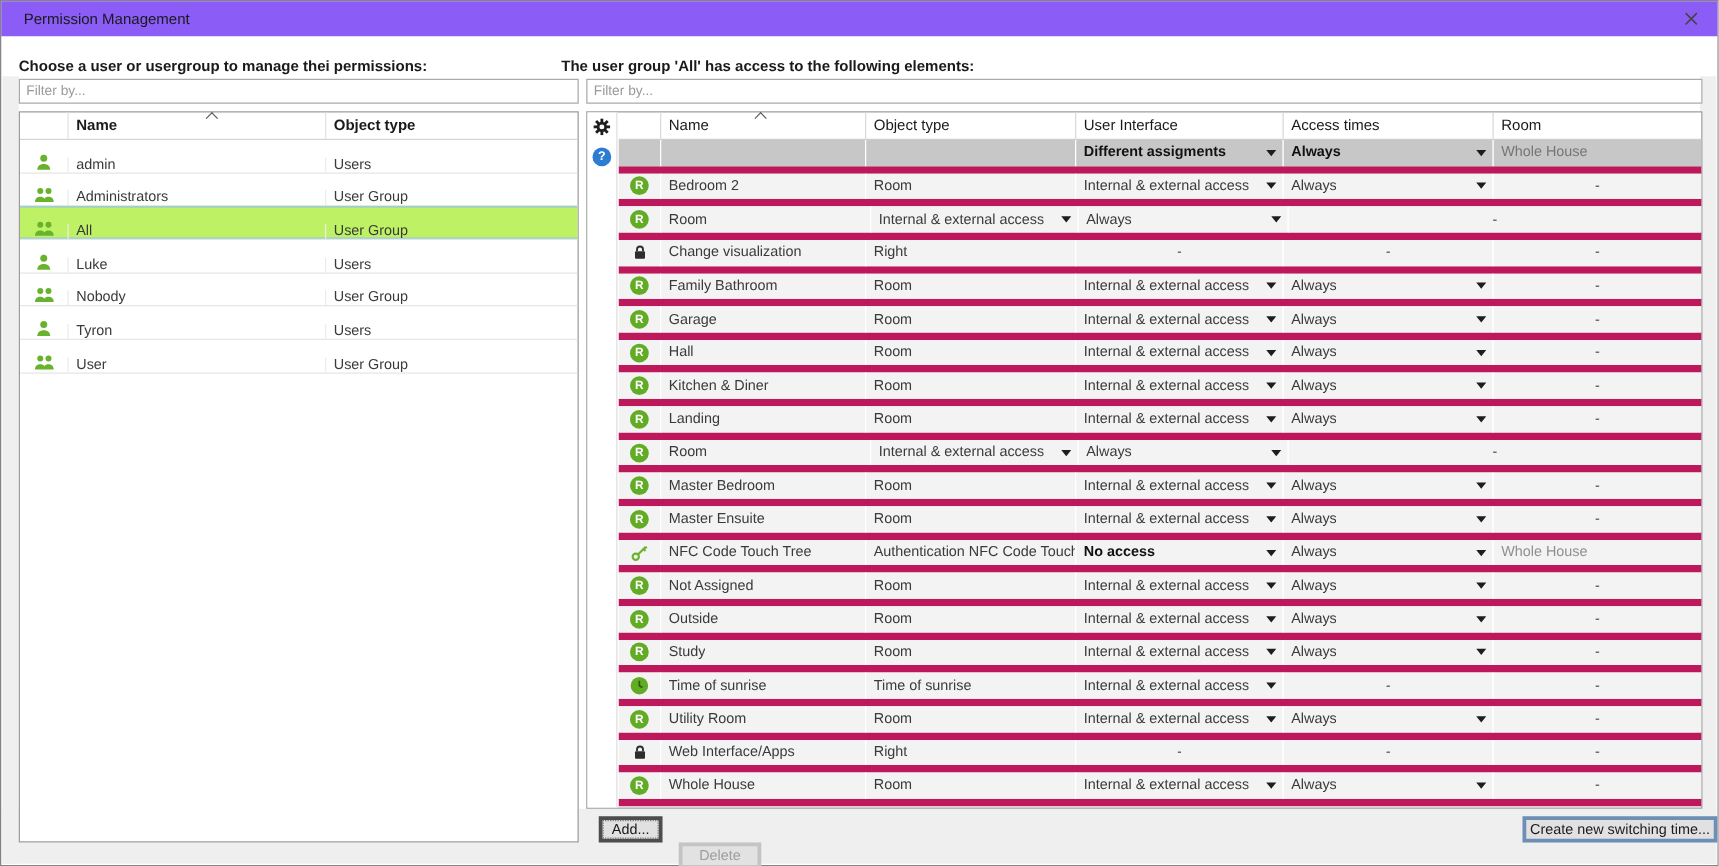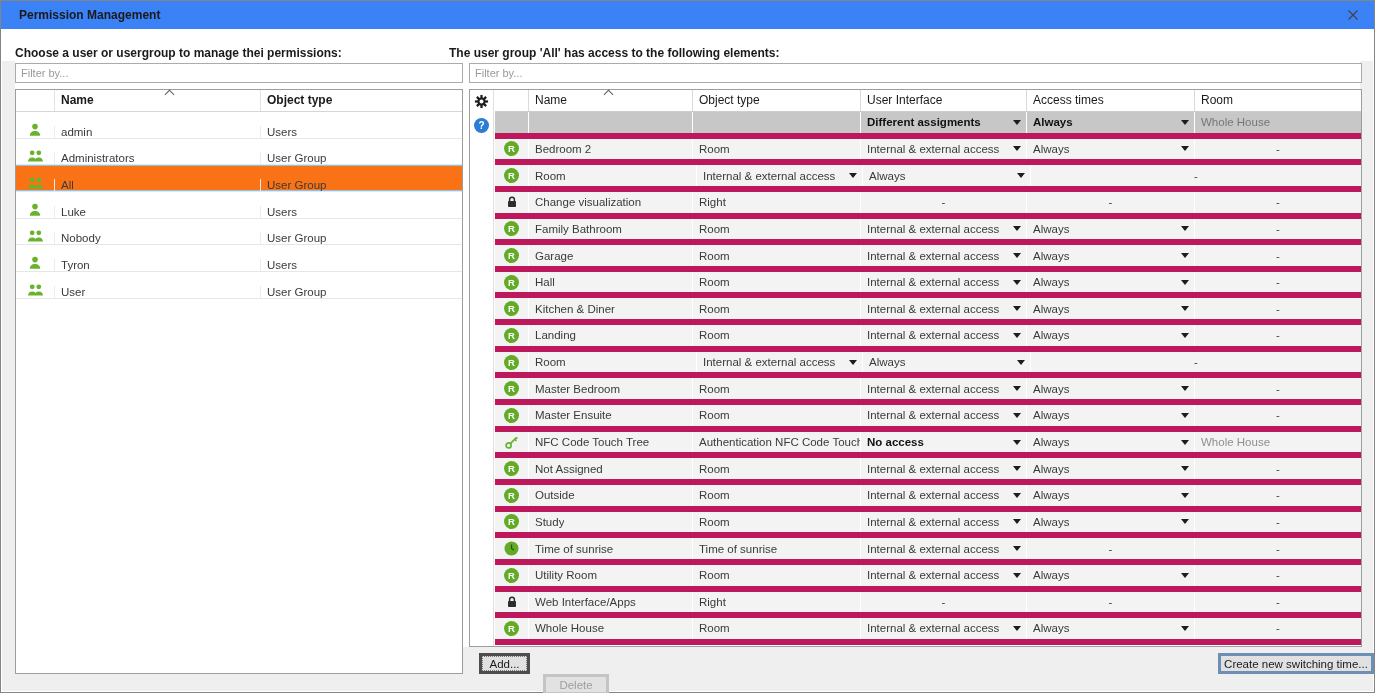--- a/index.html
+++ b/index.html
@@ -7,21 +7,21 @@
   body { font-family:"Liberation Sans", sans-serif; color:#1a1a1a; background:#fff; position:relative; }
 
   .window { position:absolute; inset:0; background:#fff; border:1px solid #848484; }
 
   
   .bg-bottom  { position:absolute; left:1px; right:1px; top:646px; bottom:1px; background:#efefef; }
   .bg-gutter-l{ position:absolute; left:1px;  top:60px; width:13px; bottom:1px; background:#efefef; }
   .bg-gutter-r{ position:absolute; right:1px; top:60px; width:13px; bottom:1px; background:#efefef; }
 
   
-  .titlebar { position:absolute; top:0; left:0; right:0; height:28px; background:#3b82f6;font-weight:bold; }
+  .titlebar { position:absolute; top:0; left:0; right:0; height:28px; background:#8b5cf6; }
   .title { position:absolute; left:18px; top:7px; font-size:12px; }
   .close-btn { position:absolute; right:8px; top:3px; width:26px; height:22px; display:flex; align-items:center; justify-content:center; cursor:default; }
 
   .panel-label { position:absolute; top:45px; font-size:12px; font-weight:700; }
   #label-left  { left:14px; }
   #label-right { left:448px;text-align:center; }
 
   .filter { position:absolute; top:62px; height:20px; border:1px solid #ababab; background:#fff; font-family:"Liberation Sans",sans-serif; font-size:11px; padding:0 5px; color:#222; }
   .filter::placeholder { color:#9a9a9a; }
   #filter-left  { left:14px;  width:448px; }
@@ -36,21 +36,21 @@
   .lt-hcell { line-height:21px; padding-left:6px; }
   .lt-header .sort-caret { left:150px; top:1px; }
   .h-icon { width:38px; }
   .h-name { width:206px; border-left:1px solid #e2e2e2; }
   .h-type { flex:1; border-left:1px solid #e2e2e2; }
   .lt-row { display:flex; height:26.7px; border-bottom:1px solid #e6e6e6; font-size:11.5px; color:#3a3a3a; align-items:flex-end; }
   .lt-cell { display:flex; align-items:center; }
   .lt-icon { width:38px; justify-content:center; }
   .lt-name { width:206px; padding-left:6px; border-left:1px solid #ececec; }
   .lt-type { flex:1; padding-left:6px; border-left:1px solid #ececec; }
-  .lt-row.selected { background:#f97316; box-shadow: inset 0 1px 0 #8cc4ea, inset 0 -1px 0 #8cc4ea; }
+  .lt-row.selected { background:#bef264; box-shadow: inset 0 1px 0 #8cc4ea, inset 0 -1px 0 #8cc4ea; }
 
   
   .right-table { position:absolute; left:468px; top:88px; width:893px; height:558px; background:#fff; border:1px solid #9d9d9d; }
   .tool-col { position:absolute; left:0; top:0; width:24px; height:100%; background:#fff; border-right:1px solid #e0e0e0; }
   .tool-gear { position:absolute; left:4px; top:4px; }
   .tool-help { position:absolute; left:4px; top:28px; }
   .rt-main { position:absolute; left:25px; top:0; right:0; height:100%; }
   .rt-header { display:flex; height:22px; border-bottom:1px solid #cdcdcd; font-size:12px; position:relative; }
   .rt-hcell { line-height:21px; padding-left:6px; }
   .rt-hcell + .rt-hcell { border-left:1px solid #dadada; }

